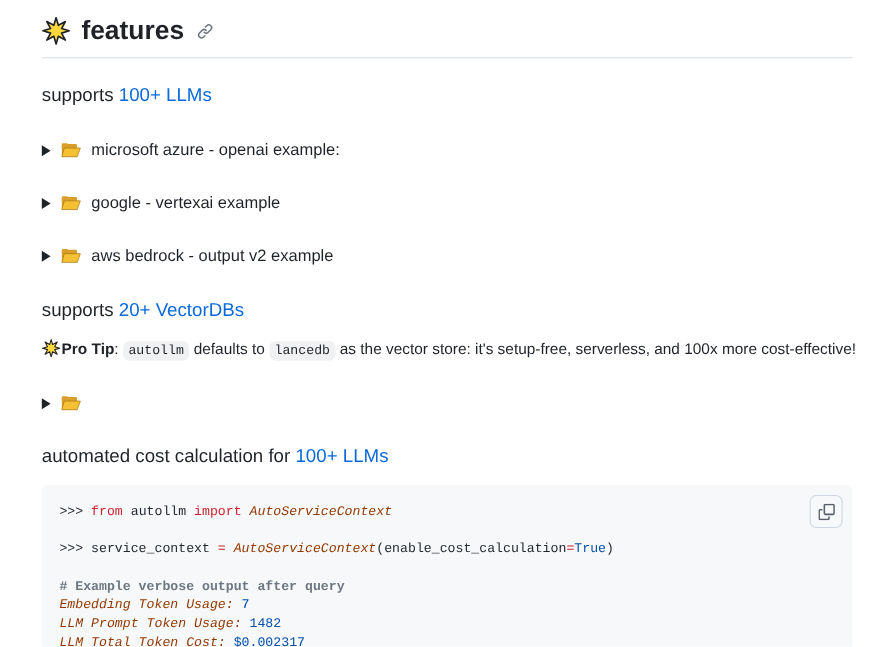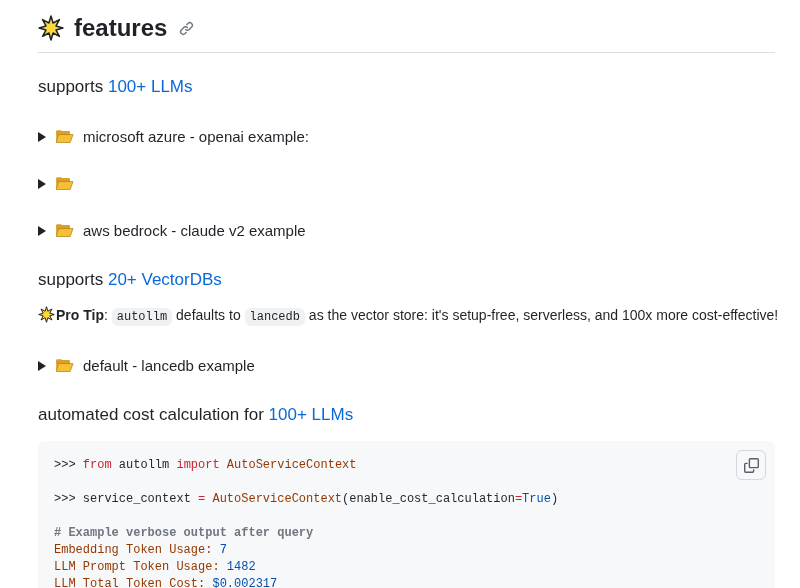--- a/index.html
+++ b/index.html
@@ -50,21 +50,21 @@
   .codeblock {
     position: relative; background: var(--code_bg, #f6f8fa);
     border-radius: 6px; padding: 16px; margin: 16px 0 16px 0;
   }
   .code-line {
     font-family: "Liberation Mono", "DejaVu Sans Mono", monospace;
     font-size: 12px; line-height: 17px; white-space: pre;
   }
   .tok-p  { color: var(--tok_p,  #24292f); }
   .tok-k  { color: var(--tok_k,  #cf222e); }
-  .tok-v  { color: var(--tok_v,  #953800); }
+  .tok-v  { color: var(--tok_v,  #953800); font-style: italic; }
   .tok-c  { color: var(--tok_c,  #0550ae); }
   .tok-cm { color: var(--tok_cm, #6e7781); font-weight: bold; }
   .tok-t  { color: var(--tok_t,  #24292f); }
 
   .copy-btn {
     position: absolute; top: 9px; right: 9px; width: 30px; height: 30px;
     border: 1px solid #d0d7de; border-radius: 6px; background: #f6f8fa;
     display: flex; align-items: center; justify-content: center; cursor: pointer;
   }
   .copy-btn svg { fill: #57606a; }
@@ -105,54 +105,54 @@
   <details>
     <summary>
       <span class="tri"></span>
       <span class="folder">
         <svg width="19" height="15" viewBox="0 0 19 15">
             <rect x="1.2" y="2" width="13.8" height="11" rx="1.2" fill="#d99e2b"></rect>
             <path d="M1.2 2.4C1.2 1.8 1.7 1.3 2.3 1.3H6.1L7.8 3H13.9C14.5 3 15 3.5 15 4.1V6H1.2Z" fill="#d99e2b"></path>
             <path d="M3.4 5.6H18L15.2 13.5H1.2Z" fill="#f5c033" stroke="#ad7d14" stroke-width="0.7" stroke-linejoin="round"></path>
           </svg>
       </span>
+      <span>google - vertexai example</span>
     </summary>
   </details>
 
   <details>
     <summary>
       <span class="tri"></span>
       <span class="folder">
         <svg width="19" height="15" viewBox="0 0 19 15">
             <rect x="1.2" y="2" width="13.8" height="11" rx="1.2" fill="#d99e2b"></rect>
             <path d="M1.2 2.4C1.2 1.8 1.7 1.3 2.3 1.3H6.1L7.8 3H13.9C14.5 3 15 3.5 15 4.1V6H1.2Z" fill="#d99e2b"></path>
             <path d="M3.4 5.6H18L15.2 13.5H1.2Z" fill="#f5c033" stroke="#ad7d14" stroke-width="0.7" stroke-linejoin="round"></path>
           </svg>
       </span>
-      <span>aws bedrock - claude v2 example</span>
+      <span>aws bedrock - output v2 example</span>
     </summary>
   </details>
 
   <h3 class="section-heading"><span>supports </span><a class="hlink">20+ VectorDBs</a></h3>
 
   <p class="protip"><span class="emoji"><svg width="17" height="17" viewBox="0 0 24 24">
           <polygon points="23,12 16.62,13.91 19.78,19.78 13.91,16.62 12,23 10.09,16.62 4.22,19.78 7.38,13.91 1,12 7.38,10.09 4.22,4.22 10.09,7.38 12,1 13.91,7.38 19.78,4.22 16.62,10.09" fill="#ffd83d" stroke="#1f2328" stroke-width="1.4" stroke-linejoin="round"></polygon>
         </svg></span><strong>Pro Tip</strong><span>: </span><code class="inline-code">autollm</code><span> defaults to </span><code class="inline-code">lancedb</code><span> as the vector store: it's setup-free, serverless, and 100x more cost-effective!</span></p>
 
   <details>
     <summary>
       <span class="tri"></span>
       <span class="folder">
         <svg width="19" height="15" viewBox="0 0 19 15">
             <rect x="1.2" y="2" width="13.8" height="11" rx="1.2" fill="#d99e2b"></rect>
             <path d="M1.2 2.4C1.2 1.8 1.7 1.3 2.3 1.3H6.1L7.8 3H13.9C14.5 3 15 3.5 15 4.1V6H1.2Z" fill="#d99e2b"></path>
             <path d="M3.4 5.6H18L15.2 13.5H1.2Z" fill="#f5c033" stroke="#ad7d14" stroke-width="0.7" stroke-linejoin="round"></path>
           </svg>
       </span>
-      <span>default - lancedb example</span>
     </summary>
   </details>
 
   <h3 class="section-heading"><span>automated cost calculation for </span><a class="hlink">100+ LLMs</a></h3>
 
   <div class="codeblock">
     <button class="copy-btn">
       <svg width="15" height="15" viewBox="0 0 16 16">
           <path d="M0 6.75C0 5.784.784 5 1.75 5h1.5a.75.75 0 0 1 0 1.5h-1.5a.25.25 0 0 0-.25.25v7.5c0 .138.112.25.25.25h7.5a.25.25 0 0 0 .25-.25v-1.5a.75.75 0 0 1 1.5 0v1.5A1.75 1.75 0 0 1 9.25 16h-7.5A1.75 1.75 0 0 1 0 14.25Z"></path>
           <path d="M5 1.75C5 .784 5.784 0 6.75 0h7.5C15.216 0 16 .784 16 1.75v7.5A1.75 1.75 0 0 1 14.25 11h-7.5A1.75 1.75 0 0 1 5 9.25Zm1.75-.25a.25.25 0 0 0-.25.25v7.5c0 .138.112.25.25.25h7.5a.25.25 0 0 0 .25-.25v-7.5a.25.25 0 0 0-.25-.25Z"></path>

